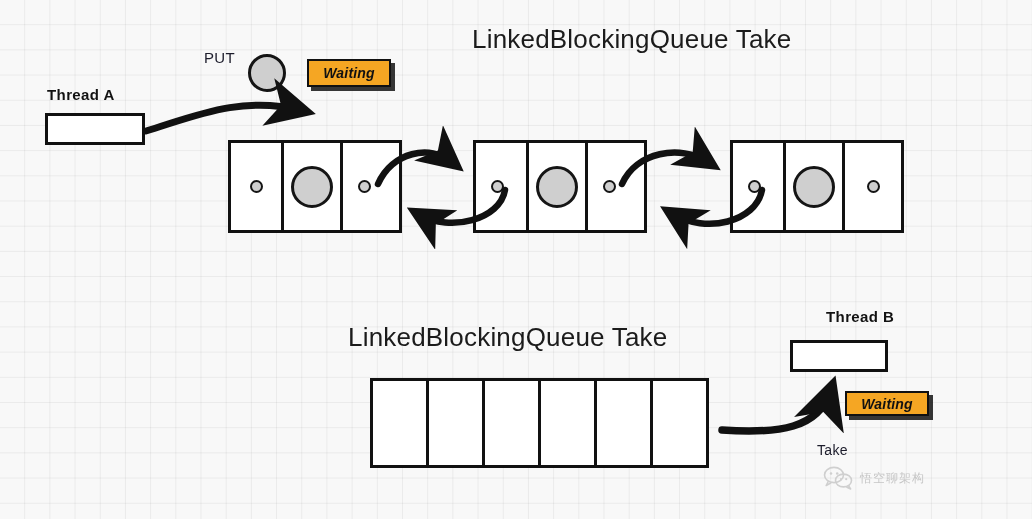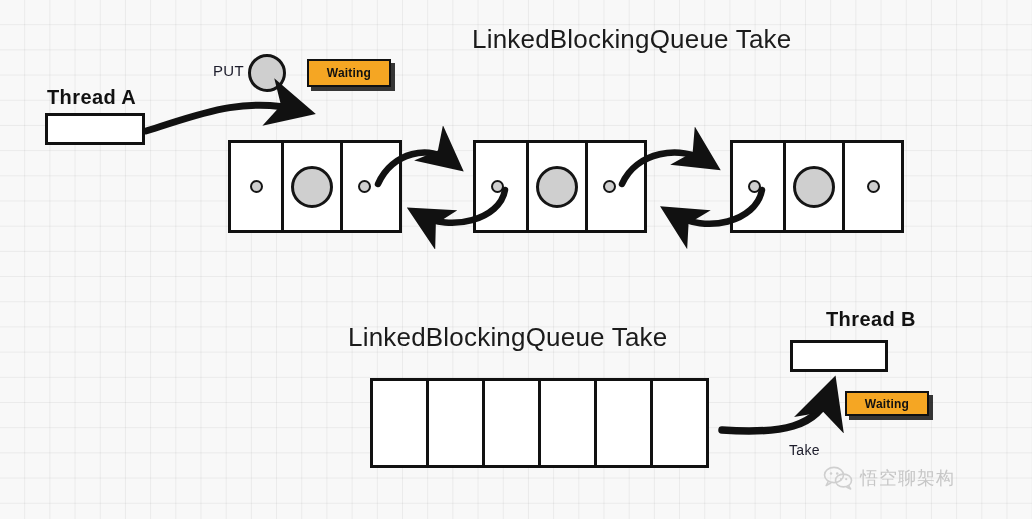--- a/index.html
+++ b/index.html
@@ -23,21 +23,21 @@
   .title{
     position:absolute;
     font-size:26px;
     color:#1b1b1b;
     letter-spacing:0.2px;
     white-space:nowrap;
     font-weight:400;
   }
   .thread-label{
     position:absolute;
-    font-size:20px;
+    font-size:15px;
     font-weight:bold;
     color:#121212;
     white-space:nowrap;
     letter-spacing:0.4px;
   }
   .small-label{
     position:absolute;
     font-size:14px;
     color:#1c1c2b;
     white-space:nowrap;
@@ -50,27 +50,28 @@
     border:3px solid #111111;
     box-sizing:border-box;
   }
   
   .badge{
     position:absolute;
     background:#f5a623;
     border:2px solid #111111;
     box-sizing:border-box;
     color:#111111;
-    font-size:12px;
+    font-size:14px;
     font-weight:bold;
     display:flex;
     align-items:center;
     justify-content:center;
     box-shadow:4px 4px 0 rgba(20,20,20,0.85);
     letter-spacing:0.2px;
+    font-style:italic;
   }
   
   .put-circle{
     position:absolute;
     border-radius:50%;
     background:#cfcfcf;
     border:3px solid #141414;
     box-sizing:border-box;
   }
   
@@ -108,41 +109,42 @@
     box-sizing:border-box;
     margin-left:-3px;
   }
   .eq-cell:first-child{margin-left:0;}
   
   #arrows{position:absolute;left:0;top:0;width:1032px;height:519px;pointer-events:none;}
   
   .watermark{
     position:absolute;
     display:flex;
+    align-items:center;
     gap:7px;
     color:#c9c9c9;
-    font-size:18px;
+    font-size:12px;
     white-space:nowrap;
   }
   .wm-text{color:#c6c6c6;letter-spacing:1px;}
 </style>
 </head>
 <body>
 
 <div id="canvas">
 
   <div class="title" style="left:472px;top:24px;">LinkedBlockingQueue Take</div>
 
   <div class="title" style="left:348px;top:322px;">LinkedBlockingQueue Take</div>
 
   <div class="thread-label" style="left:47px;top:86px;">Thread A</div>
 
   <div class="thread-box" style="left:45px;top:113px;width:100px;height:32px;"></div>
 
-  <div class="small-label" style="left:204px;top:62px;font-size:15px;margin-left:9px;">PUT</div>
+  <div class="small-label" style="left:204px;top:49px;font-size:15px;">PUT</div>
 
   <div class="put-circle" style="left:248px;top:54px;width:38px;height:38px;"></div>
 
   <div class="badge" style="left:307px;top:59px;width:84px;height:28px;">Waiting</div>
 
   <div class="node" style="left:228px;top:140px;">
     <div class="cell" style="width:56px;height:93px;">
       <div class="dot-small"></div>
     </div>
     <div class="cell" style="width:62px;height:93px;">
@@ -185,21 +187,21 @@
     <div class="eq-cell" style="width:59px;height:90px;"></div>
     <div class="eq-cell" style="width:59px;height:90px;"></div>
   </div>
 
   <div class="thread-label" style="left:803px;top:308px;margin-left:23px;">Thread B</div>
 
   <div class="thread-box" style="left:790px;top:340px;width:98px;height:32px;"></div>
 
   <div class="badge" style="left:845px;top:391px;width:84px;height:25px;">Waiting</div>
 
-  <div class="small-label" style="left:789px;top:442px;">Take</div>
+  <div class="small-label" style="left:817px;top:442px;">Take</div>
 
   <svg id="arrows" viewBox="0 0 1032 519">
     <defs>
       <marker id="ah" viewBox="0 0 12 12" refX="8" refY="6" markerWidth="7" markerHeight="7" orient="auto-start-reverse">
         <path d="M0,0 L12,6 L0,12 L3.2,6 Z" fill="#111111"></path>
       </marker>
     </defs>
 
     <path d="M146,131 C190,118 240,95 300,110" fill="none" stroke="#111111" stroke-width="7" stroke-linecap="round" marker-end="url(#ah)"></path>
 

